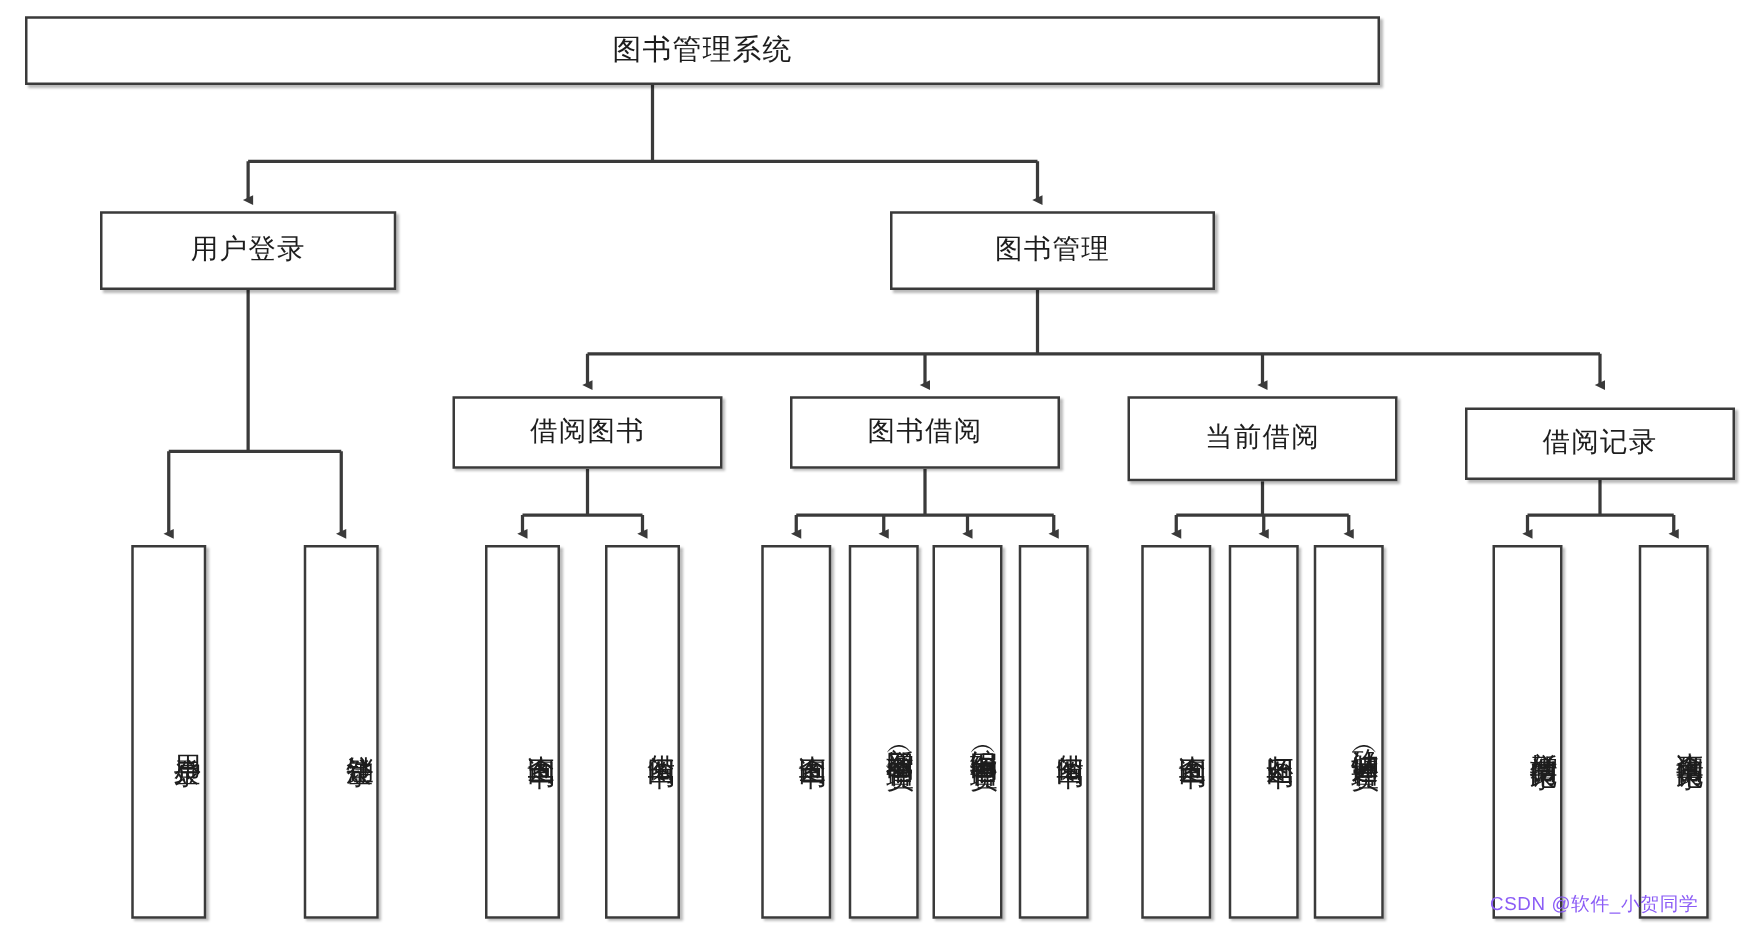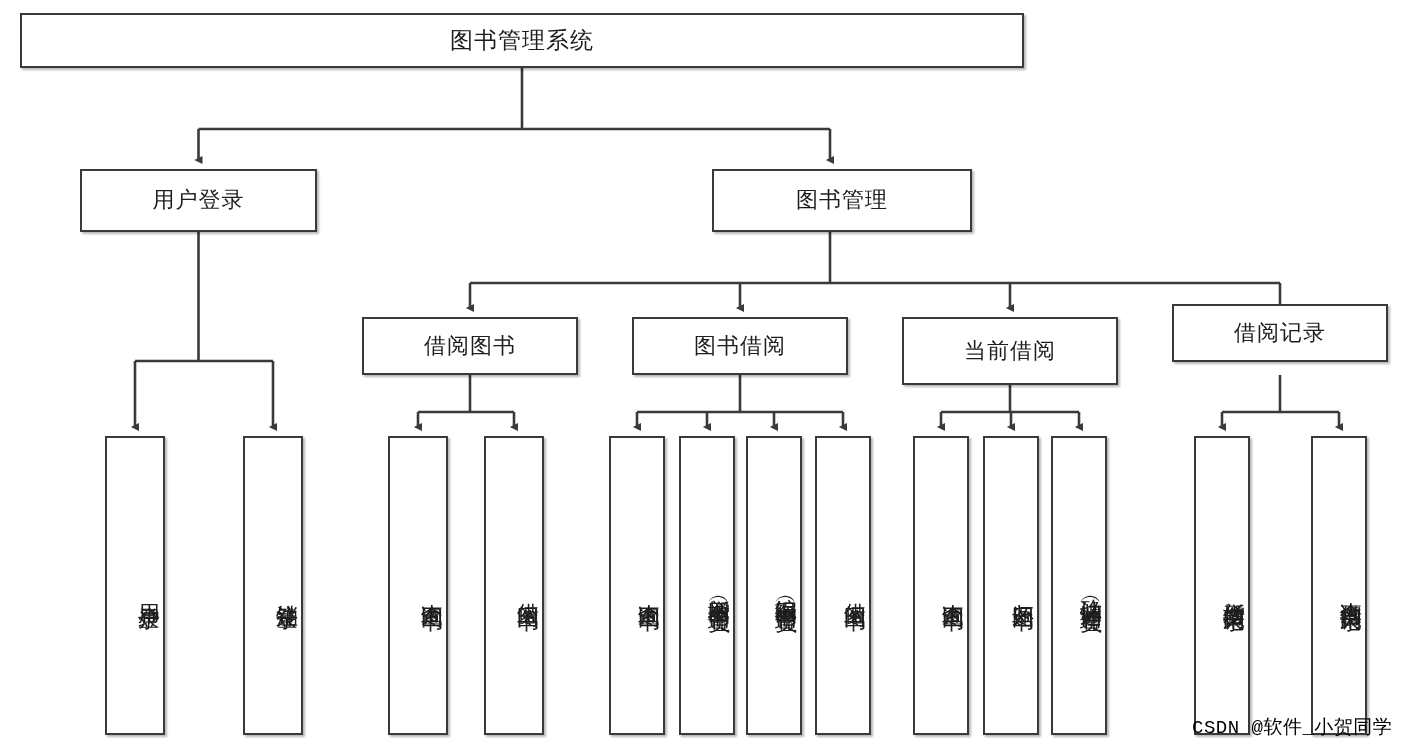--- a/index.html
+++ b/index.html
@@ -59,25 +59,25 @@
   }
   .node-v .vtext {
     writing-mode: vertical-rl;
     text-orientation: upright;
     display: block;
   }
   #watermark {
     position: absolute;
     left: 1192px;
     top: 714px;
-    font-size: 19px;
-    color: #000000;
+    font-size: 15px;
+    color: #8b5cf6;
     white-space: nowrap;
     letter-spacing: 0.5px;
-    font-family: Liberation Mono, monospace;
+    font-family: Liberation Sans, sans-serif;
   }
 </style>
 </head>
 <body>
 
 <div id="diagram-root">
 
   <svg id="edge-layer" width="1405" height="747" viewBox="0 0 1405 747" xmlns="http://www.w3.org/2000/svg">
     <defs>
       <marker id="arrowhead" markerWidth="9" markerHeight="9" refX="4.5" refY="4.4" orient="auto" markerUnits="userSpaceOnUse">
@@ -115,39 +115,39 @@
         <path d="M1011,412 L1011,427" marker-end="url(#arrowhead)"></path>
         <path d="M1079,412 L1079,427" marker-end="url(#arrowhead)"></path>
         <path d="M1280,375 L1280,412"></path>
         <path d="M1222,412 L1339,412"></path>
         <path d="M1222,412 L1222,427" marker-end="url(#arrowhead)"></path>
         <path d="M1339,412 L1339,427" marker-end="url(#arrowhead)"></path>
       </g>
   </svg>
 
   <div id="node-group">
-      <div class="node node-h node-root" style="left: 20px; top: 13px; width: 1004px; height: 55px;">
+      <div class="node node-h node-root" style="left: 20px; top: 13px; width: 1084px; height: 55px;">
         <span class="htext">图书管理系统</span>
       </div>
       <div class="node node-h" style="left: 80px; top: 169px; width: 237px; height: 63px;">
         <span class="htext">用户登录</span>
       </div>
       <div class="node node-h" style="left: 712px; top: 169px; width: 260px; height: 63px;">
         <span class="htext">图书管理</span>
       </div>
       <div class="node node-h" style="left: 362px; top: 317px; width: 216px; height: 58px;">
         <span class="htext">借阅图书</span>
       </div>
       <div class="node node-h" style="left: 632px; top: 317px; width: 216px; height: 58px;">
         <span class="htext">图书借阅</span>
       </div>
       <div class="node node-h" style="left: 902px; top: 317px; width: 216px; height: 68px;">
         <span class="htext">当前借阅</span>
       </div>
-      <div class="node node-h" style="left: 1172px; top: 304px; width: 216px; height: 58px;">
+      <div class="node node-h" style="left: 1172px; top: 326px; width: 216px; height: 58px;">
         <span class="htext">借阅记录</span>
       </div>
       <div class="node node-v" style="left: 105px; top: 436px; width: 60px; height: 299px;">
         <span class="vtext">用户登录</span>
       </div>
       <div class="node node-v" style="left: 243px; top: 436px; width: 60px; height: 299px;">
         <span class="vtext">注销登录</span>
       </div>
       <div class="node node-v" style="left: 388px; top: 436px; width: 60px; height: 299px;">
         <span class="vtext">查询图书</span>

